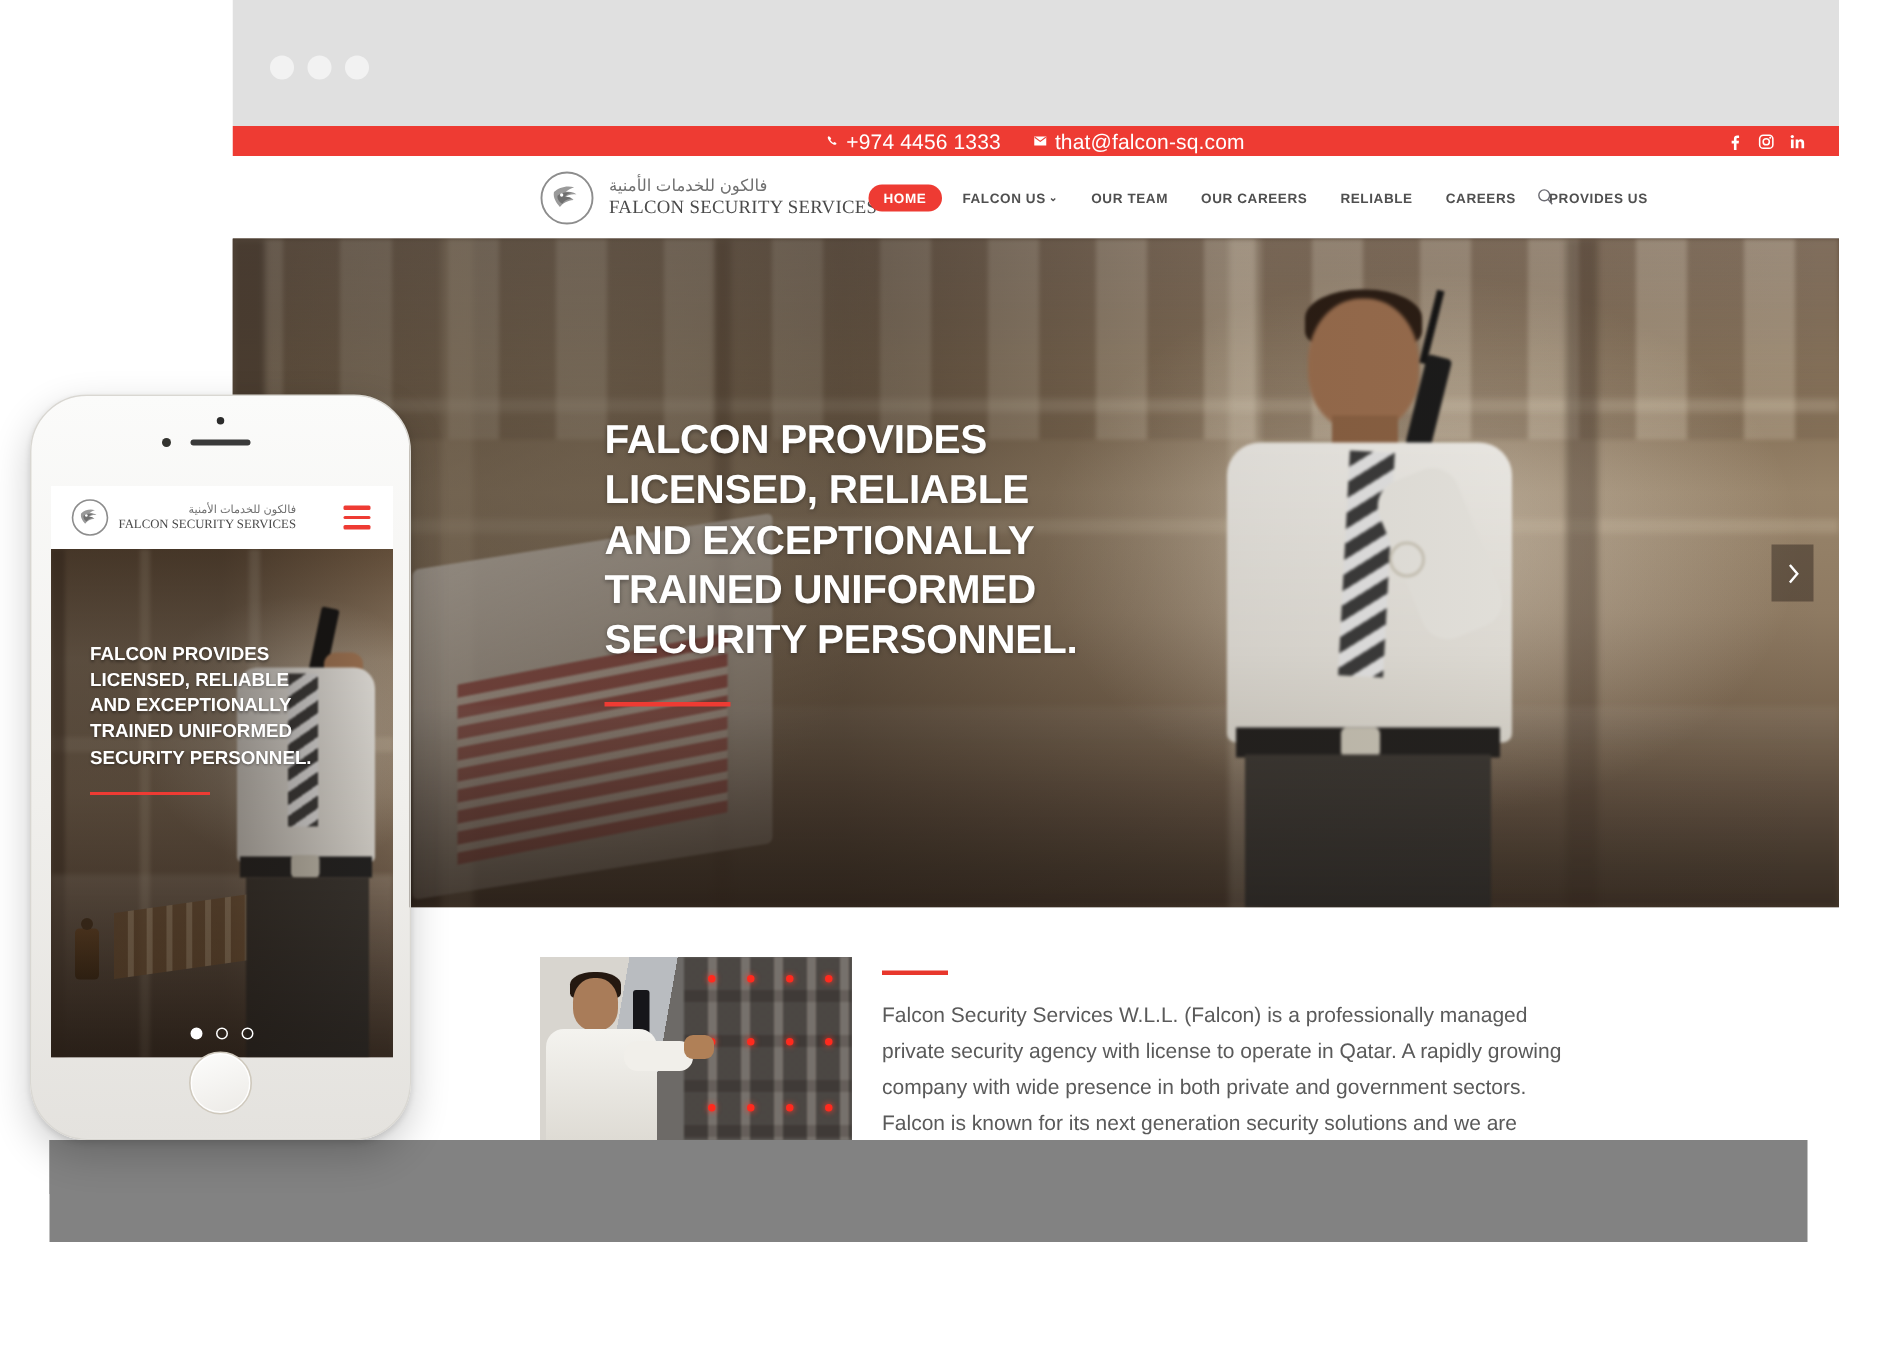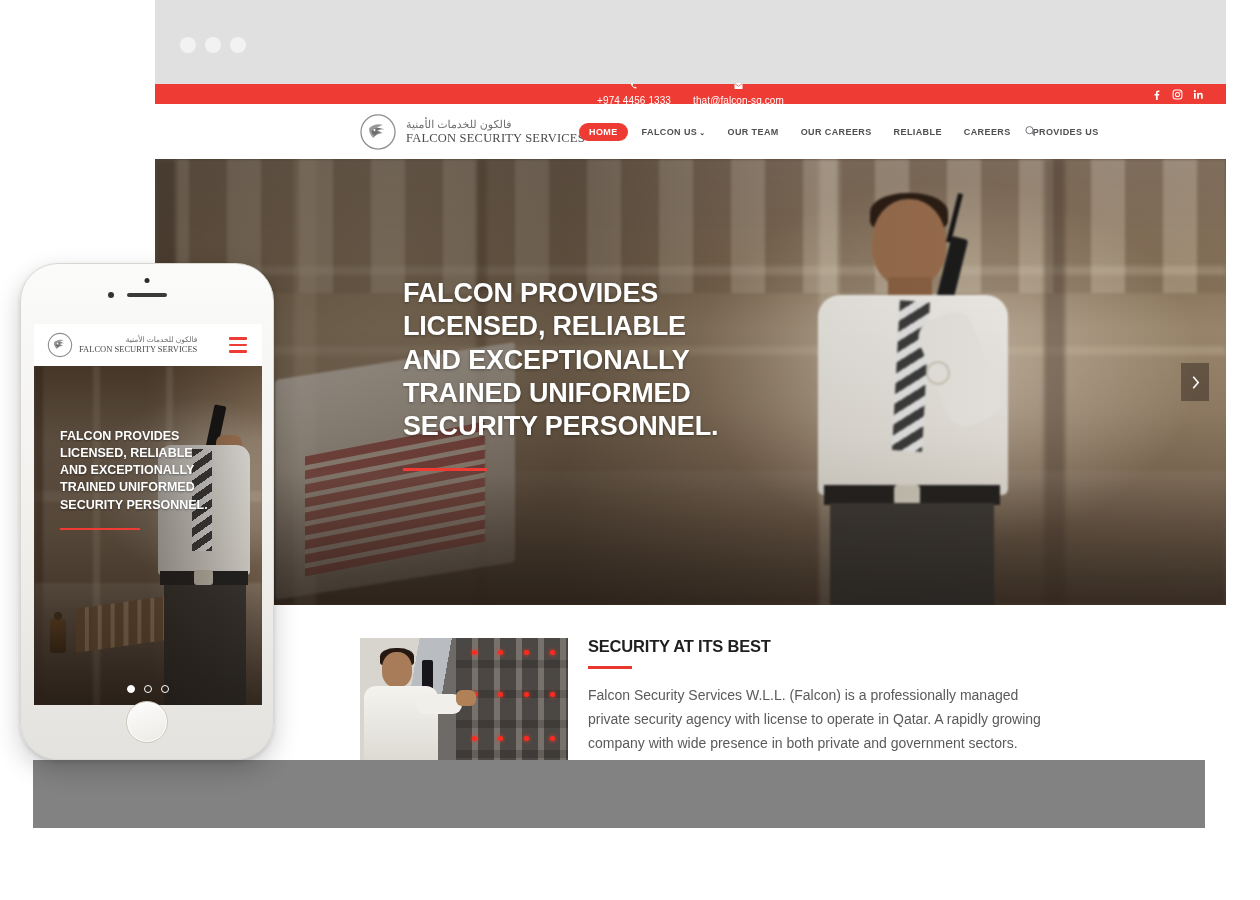--- a/index.html
+++ b/index.html
@@ -36,21 +36,21 @@
   
   .topbar {
     position: absolute; left: 0; top: 84px; width: 1071px; height: 20px;
     background: #ee3b33;
     display: flex; align-items: center;
   }
   .topbar-contacts {
     position: absolute; left: 0; right: 0; display: flex; justify-content: center;
     gap: 22px; align-items: center;
   }
-  .tb-item { display: flex; align-items: center; gap: 5px; color: #fff; font-size: 10px; letter-spacing: .1px; flex-direction: column; }
+  .tb-item { display: flex; align-items: center; gap: 5px; color: #fff; font-size: 14px; letter-spacing: .1px; }
   .tb-item svg { display: block; }
   .topbar-social { position: absolute; right: 22px; display: flex; gap: 10px; align-items: center; }
   .soc { width: 11px; height: 11px; display: flex; align-items: center; justify-content: center; }
   .soc svg { display: block; }
 
   
   .site-header {
     position: absolute; left: 0; top: 104px; width: 1071px; height: 55px;
     background: #fff;
     display: flex; align-items: center;
@@ -420,21 +420,20 @@
         <span class="ii-led" style="left:190px;top:98px"></span>
         <div class="ii-radio"></div>
         <div class="ii-g-hair"></div>
         <div class="ii-g-head"></div>
         <div class="ii-g-body"></div>
         <div class="ii-g-arm"></div>
         <div class="ii-g-hand"></div>
       </div>
 
       <div class="intro-copy">
-        <h2 class="intro-title">SECURITY AT ITS BEST</h2>
         <div class="intro-rule"></div>
         <p class="intro-body">Falcon Security Services W.L.L. (Falcon) is a professionally managed private security agency with license to operate in Qatar. A rapidly growing company with wide presence in both private and government sectors. Falcon is known for its next generation security solutions and we are ethically driven company with strict list of dos and don'ts that enables us to provide highest quality of service to our customers. We leverage in our experience, knowledge of the demands and offer cost – effective and comprehensive solution customized to our customers need.</p>
       </div>
     </section>
 
   </div>
 
   <div class="phone-shadow"></div>
   <div class="phone">
     <span class="phone-sensor"></span>

